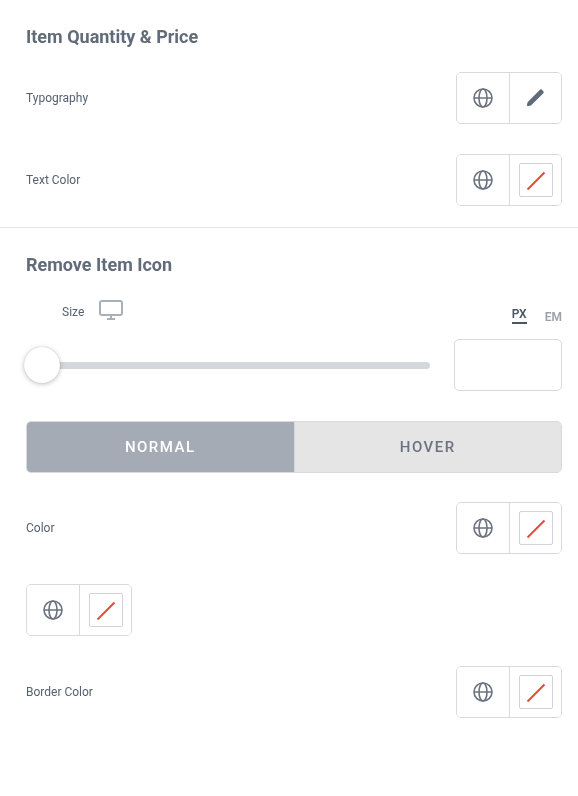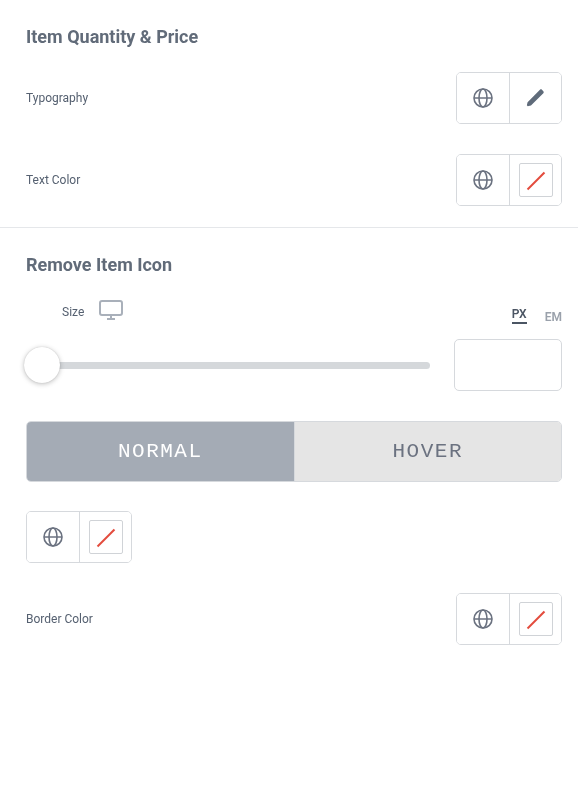--- a/index.html
+++ b/index.html
@@ -95,22 +95,22 @@
     border:1px solid #d6d9dd; border-radius:5px;
     background:#fff;
     font-size:16px; color:#4a5568; text-align:center;
     outline:none;
   }
   .tabs {
     display:flex; border:1px solid #d6d9dd; border-radius:5px; overflow:hidden;
     margin-bottom:28px;
   }
   .tab {
-    flex:1; height:59px; display:flex; align-items:center; justify-content:center;
-    font-size:21px; letter-spacing:1.5px; font-weight:500;font-family:Liberation Mono, monospace;
+    flex:1; height:50px; display:flex; align-items:center; justify-content:center;
+    font-size:15px; letter-spacing:1.5px; font-weight:500;
   }
   .tab-active { background:#a4abb5; color:#ffffff; }
   .tab-inactive { background:#e5e5e5; color:#6b7280; border-left:1px solid #d6d9dd;}
 </style>
 </head>
 <body>
 
 <div class="section sec1">
   <div class="section-title">Item Quantity &amp; Price</div>
 
@@ -175,44 +175,59 @@
       <div class="thumb"></div>
     </div>
     <input class="num-input" value="" style="">
   </div>
 
   <div class="tabs">
     <div class="tab tab-active">NORMAL</div>
     <div class="tab tab-inactive">HOVER</div>
   </div>
 
-
-  <div class="row">
+  <div class="row">
+    <div class="row-label">Color</div>
     <div class="ctrl-pair">
       <div class="ctrl-cell globe-icon">
         <svg viewBox="0 0 24 24">
             <circle cx="12" cy="12" r="9"></circle>
             <ellipse cx="12" cy="12" rx="4" ry="9"></ellipse>
             <line x1="3" y1="12" x2="21" y2="12"></line>
           </svg>
       </div>
       <div class="ctrl-cell">
           <div class="swatch"></div>
         </div>
     </div>
   </div>
 
   <div class="row">
-    <div class="row-label">Border Color</div>
     <div class="ctrl-pair">
       <div class="ctrl-cell globe-icon">
         <svg viewBox="0 0 24 24">
             <circle cx="12" cy="12" r="9"></circle>
             <ellipse cx="12" cy="12" rx="4" ry="9"></ellipse>
             <line x1="3" y1="12" x2="21" y2="12"></line>
           </svg>
       </div>
       <div class="ctrl-cell">
           <div class="swatch"></div>
         </div>
     </div>
   </div>
+
+  <div class="row">
+    <div class="row-label">Border Color</div>
+    <div class="ctrl-pair">
+      <div class="ctrl-cell globe-icon">
+        <svg viewBox="0 0 24 24">
+            <circle cx="12" cy="12" r="9"></circle>
+            <ellipse cx="12" cy="12" rx="4" ry="9"></ellipse>
+            <line x1="3" y1="12" x2="21" y2="12"></line>
+          </svg>
+      </div>
+      <div class="ctrl-cell">
+          <div class="swatch"></div>
+        </div>
+    </div>
+  </div>
 </div>
 
 </body></html>

